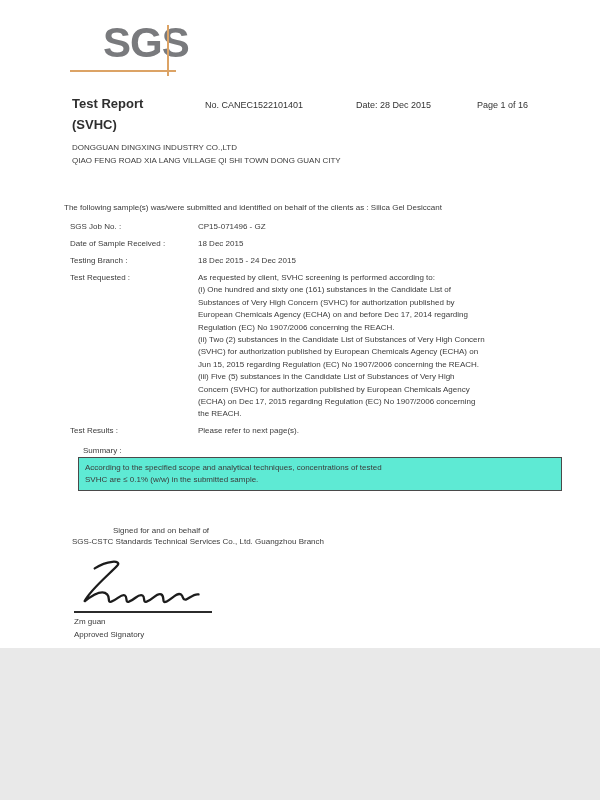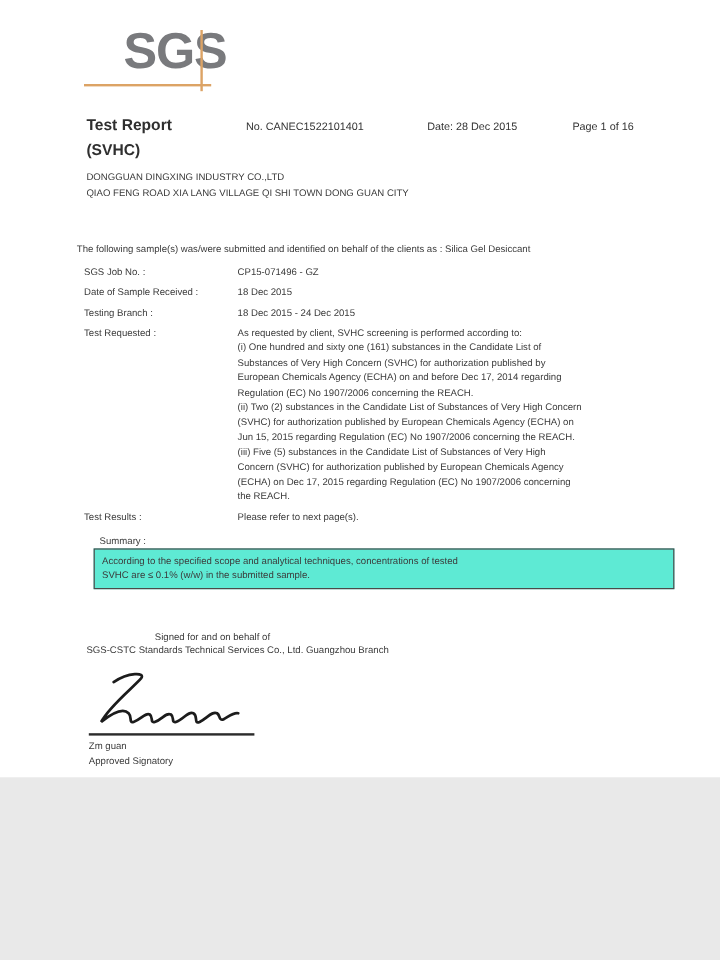--- a/index.html
+++ b/index.html
@@ -37,21 +37,21 @@
 
   
   .summary-heading{position:absolute;left:60px;top:446px;font-size:8px;color:#3b3b3b;margin-left:23px;}
   .summary-box{position:absolute;left:58px;top:457px;width:482px;border:1px solid #4a4a4a;
     display:flex;align-items:stretch;background:#5eead4;margin-left:20px;}
   .summary-cell{flex:1;padding:4px 6px;font-size:8px;line-height:12px;}
   .pass-cell{flex:0 0 97px;border-left:1px solid #4a4a4a;display:flex;align-items:center;
     justify-content:center;font-size:9px;font-weight:bold;color:#2f2f2f;}
 
   
-  .signed1{position:absolute;left:88px;top:526px;font-size:8px;padding-left:41px;}
+  .signed1{position:absolute;left:72px;top:526px;font-size:8px;padding-left:41px;}
   .signed2{position:absolute;left:72px;top:537px;font-size:8px;}
   .sig-svg{position:absolute;left:76px;top:558px;}
   .sig-line{position:absolute;left:74px;top:611px;width:138px;height:2px;background:#2b2b2b;}
   .sig-name{position:absolute;left:74px;top:617px;font-size:8px;}
   .sig-role{position:absolute;left:74px;top:630px;font-size:8px;}
 
   
   .fine{position:absolute;left:133px;top:675px;width:458px;font-size:5px;line-height:5.9px;
     color:#6a6a6a;text-align:justify;}
   .attn{position:absolute;left:133px;top:723px;width:458px;font-size:5px;line-height:5.9px;

